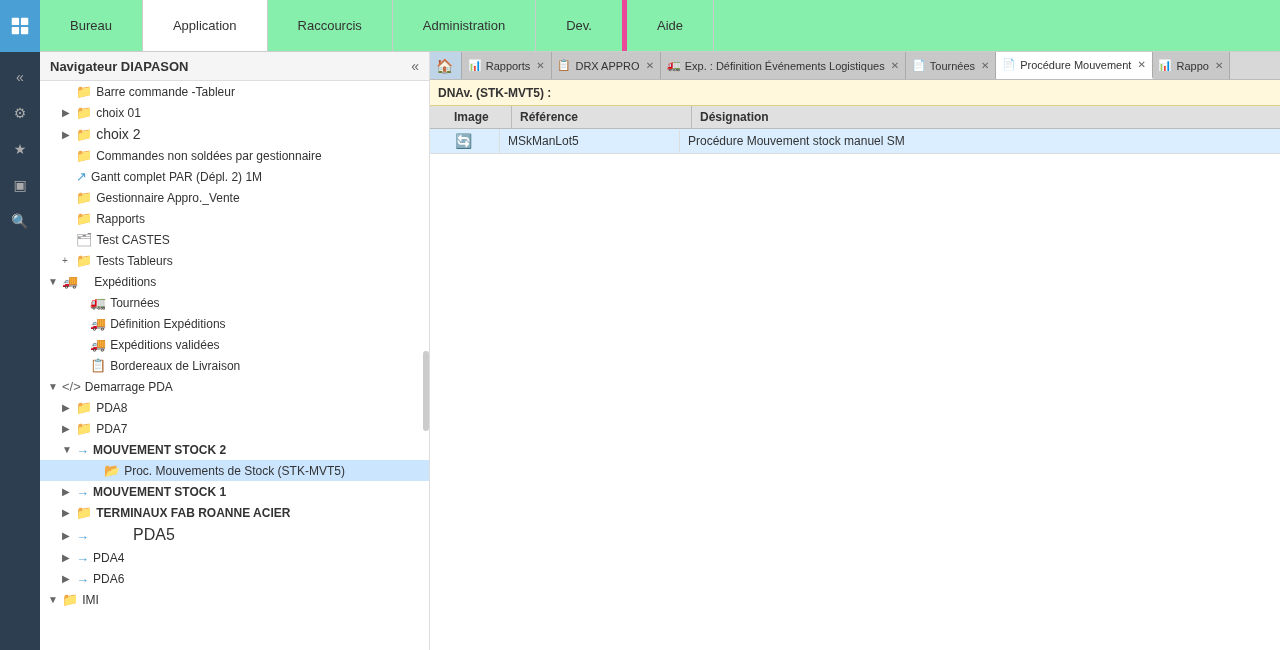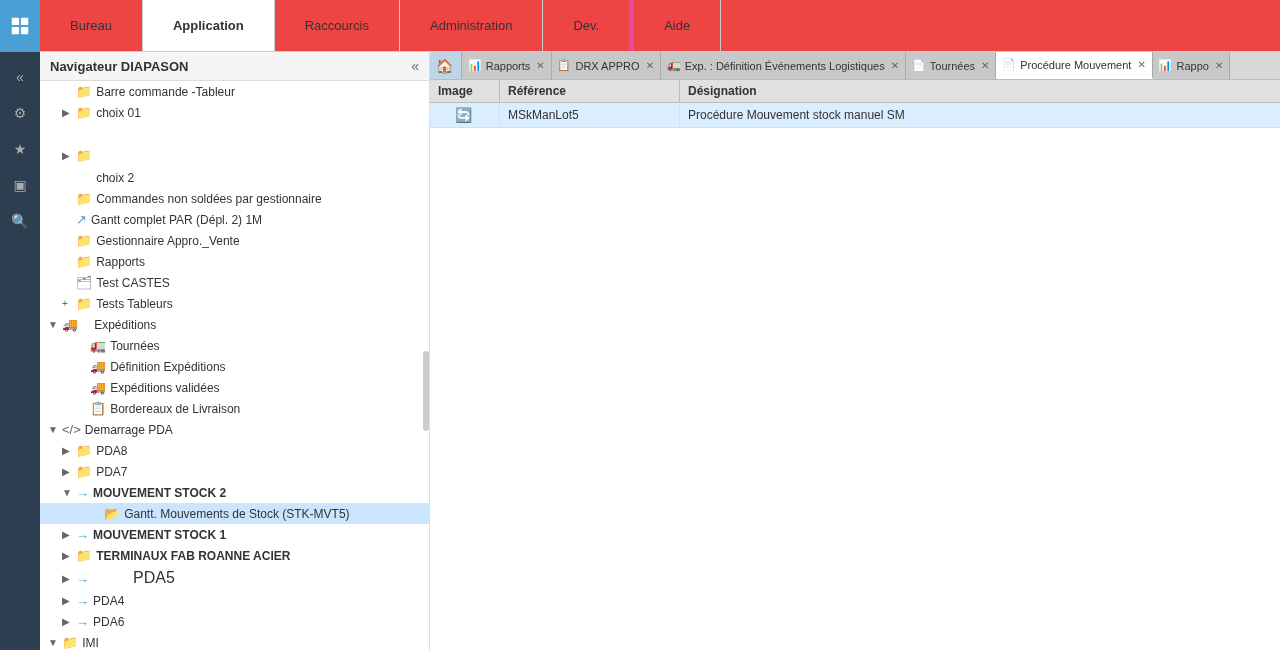--- a/index.html
+++ b/index.html
@@ -1,34 +1,34 @@
 <!DOCTYPE html>
 <html><head>
   <meta charset="utf-8">
   <style>
     * { box-sizing: border-box; margin: 0; padding: 0; }
     body { font-family: Arial, sans-serif; font-size: 12px; background: #f0f0f0; overflow: hidden; height: 650px; width: 1280px; }
   </style>
 </head>
 <body>
 
-<div style="display:flex; align-items:center; background:#ef4444; border-bottom:1px solid #ccc; height:52px;">
+<div style="display:flex; align-items:center; background:#86efac; border-bottom:1px solid #ccc; height:52px;">
   <div style="width:40px; height:52px; display:flex; align-items:center; justify-content:center; background:#4a9fd4; flex-shrink:0;">
     <svg viewBox="0 0 24 24" width="22" height="22" fill="white">
         <rect x="3" y="3" width="8" height="8" rx="1"></rect>
         <rect x="13" y="3" width="8" height="8" rx="1"></rect>
         <rect x="3" y="13" width="8" height="8" rx="1"></rect>
         <rect x="13" y="13" width="8" height="8" rx="1"></rect>
       </svg>
   </div>
   <div style="display:flex; flex:1; height:100%;">
     <div style="display:flex; align-items:center; padding:0 30px; cursor:pointer; font-size:13px; color:#333; border-right:1px solid #ccc; height:100%;">
       <span>Bureau</span>
     </div>
-    <div style="display:flex; align-items:center; padding:0 30px; cursor:pointer; font-size:13px; color:#333; border-right:1px solid #ccc; height:100%; background:white; font-weight:bold;">
+    <div style="display:flex; align-items:center; padding:0 30px; cursor:pointer; font-size:13px; color:#333; border-right:1px solid #ccc; height:100%; background:white; font-weight:normal;">
       <span>Application</span>
     </div>
     <div style="display:flex; align-items:center; padding:0 30px; cursor:pointer; font-size:13px; color:#333; border-right:1px solid #ccc; height:100%;">
       <span>Raccourcis</span>
     </div>
     <div style="display:flex; align-items:center; padding:0 30px; cursor:pointer; font-size:13px; color:#333; border-right:1px solid #ccc; height:100%;">
       <span>Administration</span>
     </div>
     <div style="display:flex; align-items:center; padding:0 30px; cursor:pointer; font-size:13px; color:#333; border-right:5px solid #ec4899; height:100%;">
       <span>Dev.</span>
@@ -66,21 +66,21 @@
 
       <div style="display:flex; align-items:center; padding:3px 8px; padding-left:22px; cursor:pointer;">
         <span style="width:14px; color:#666; font-size:10px;">▶</span>
         <span style="color:#f0a030; margin-right:4px; font-size:13px;">📁</span>
         <span style="font-size:12px; color:#333;">choix 01</span>
       </div>
 
       <div style="display:flex; align-items:center; padding:3px 8px; padding-left:22px; cursor:pointer;">
         <span style="width:14px; color:#666; font-size:10px;">▶</span>
         <span style="color:#f0a030; margin-right:4px; font-size:13px;">📁</span>
-        <span style="font-size:12px; color:#333;margin-top:45px;">choix 2</span>
+        <span style="font-size:14px; color:#333;">choix 2</span>
       </div>
 
       <div style="display:flex; align-items:center; padding:3px 8px; padding-left:22px; cursor:pointer;">
         <span style="width:14px; color:#666; font-size:10px;"></span>
         <span style="color:#f0a030; margin-right:4px; font-size:13px;">📁</span>
         <span style="font-size:12px; color:#333;">Commandes non soldées par gestionnaire</span>
       </div>
 
       <div style="display:flex; align-items:center; padding:3px 8px; padding-left:22px; cursor:pointer;">
         <span style="width:14px; color:#666; font-size:10px;"></span>
@@ -162,21 +162,21 @@
 
       <div style="display:flex; align-items:center; padding:3px 8px; padding-left:22px; cursor:pointer;">
         <span style="width:14px; color:#666; font-size:10px;">▼</span>
         <span style="color:#4a9fd4; margin-right:4px; font-size:13px;">→</span>
         <span style="font-size:12px; color:#333; font-weight:bold;">MOUVEMENT STOCK 2</span>
       </div>
 
       <div style="display:flex; align-items:center; padding:3px 8px; padding-left:50px; cursor:pointer; background:#cce5ff;">
         <span style="width:14px; color:#666; font-size:10px;"></span>
         <span style="color:#888; margin-right:4px; font-size:13px;">📂</span>
-        <span style="font-size:12px; color:#333;">Gantt. Mouvements de Stock (STK-MVT5)</span>
+        <span style="font-size:12px; color:#333;">Proc. Mouvements de Stock (STK-MVT5)</span>
       </div>
 
       <div style="display:flex; align-items:center; padding:3px 8px; padding-left:22px; cursor:pointer;">
         <span style="width:14px; color:#666; font-size:10px;">▶</span>
         <span style="color:#4a9fd4; margin-right:4px; font-size:13px;">→</span>
         <span style="font-size:12px; color:#333; font-weight:bold;">MOUVEMENT STOCK 1</span>
       </div>
 
       <div style="display:flex; align-items:center; padding:3px 8px; padding-left:22px; cursor:pointer;">
         <span style="width:14px; color:#666; font-size:10px;">▶</span>
@@ -252,25 +252,28 @@
       </div>
 
       <div style="display:flex; align-items:center; padding:0 6px; background:#c8c8c8; border-right:1px solid #aaa; cursor:pointer; font-size:11px; color:#333; gap:4px; height:100%;">
         <span style="font-size:11px;">📊</span>
         <span>Rappo</span>
         <span style="font-size:10px; color:#666; cursor:pointer; margin-left:2px;">✕</span>
       </div>
 
     </div>
 
+    <div style="display:flex; align-items:center; background:#fff8dc; border-bottom:1px solid #e0d080; padding:3px 8px; font-size:12px; font-weight:bold; color:#333; height:26px;">
+      <span>DNAv. (STK-MVT5) :</span>
+    </div>
 
     <div style="background:white; flex:1; overflow:auto;">
 
       <div style="display:flex; background:#e0e0e0; border-bottom:1px solid #bbb;">
-        <div style="padding:4px 8px; font-size:12px; font-weight:bold; color:#333; border-right:1px solid #bbb; width:70px;">
+        <div style="padding:4px 24px; font-size:12px; font-weight:bold; color:#333; border-right:1px solid #bbb; width:82px;">
           <span>Image</span>
         </div>
         <div style="padding:4px 8px; font-size:12px; font-weight:bold; color:#333; border-right:1px solid #bbb; width:180px;">
           <span>Référence</span>
         </div>
         <div style="padding:4px 8px; font-size:12px; font-weight:bold; color:#333; flex:1;">
           <span>Désignation</span>
         </div>
       </div>
 

